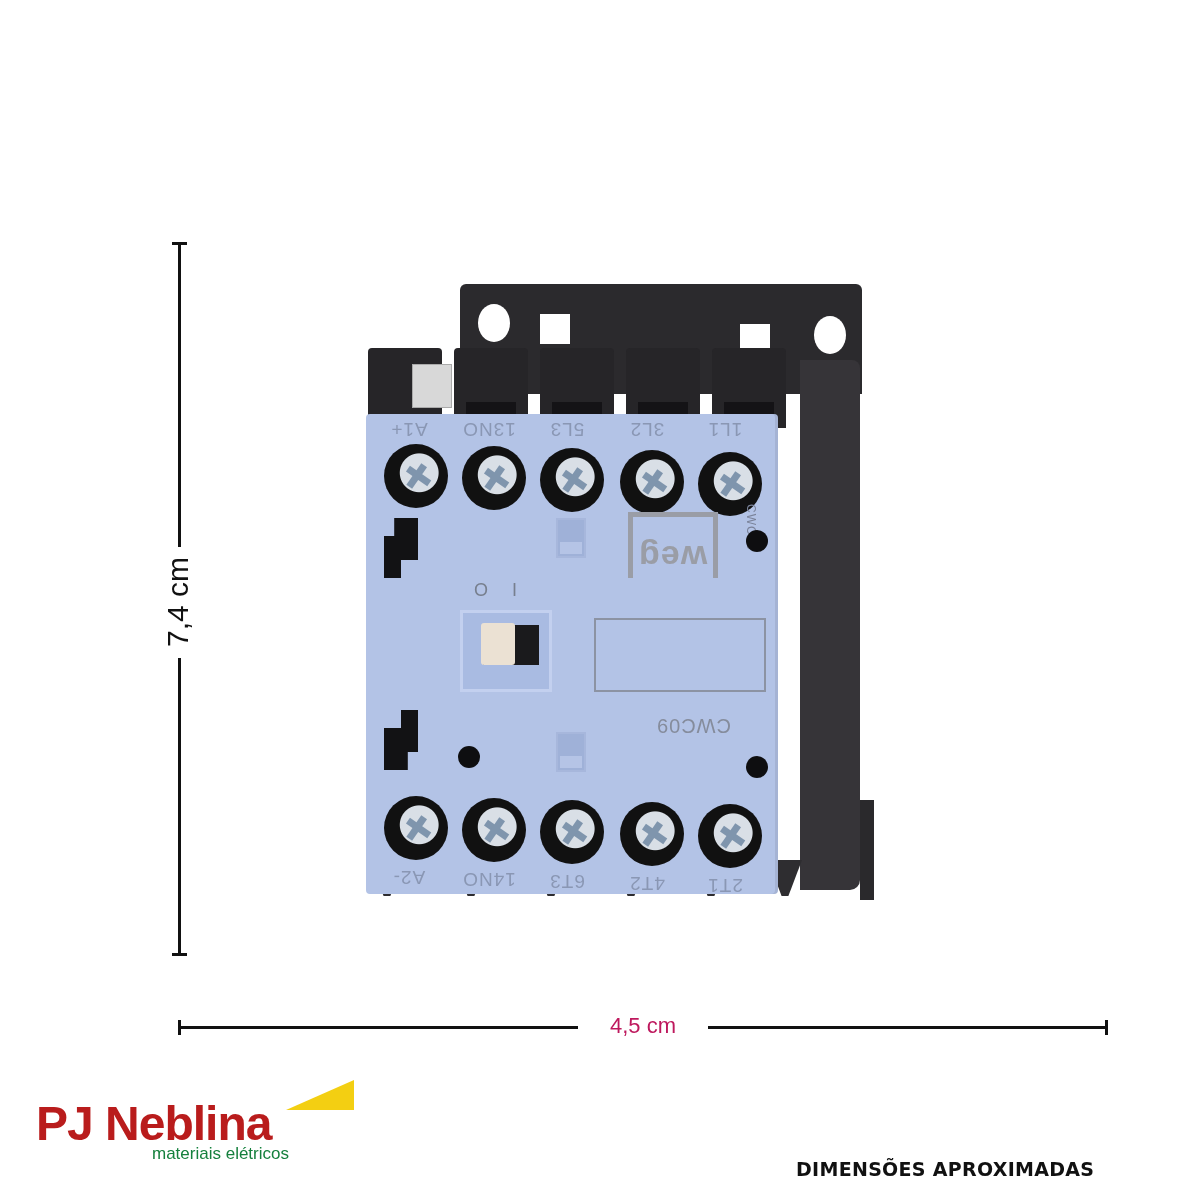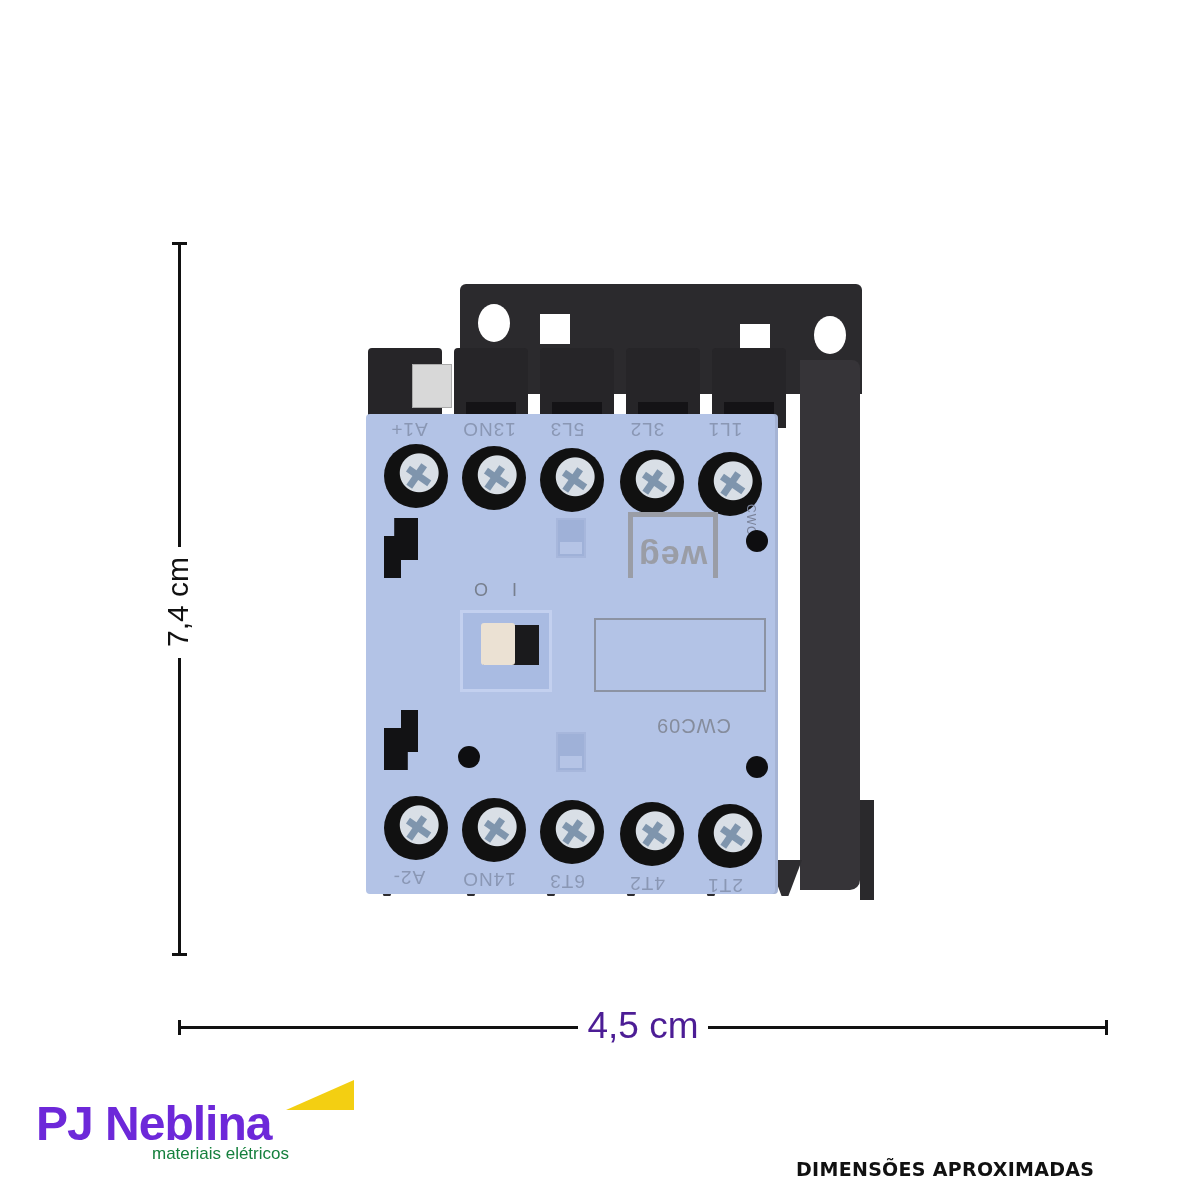--- a/index.html
+++ b/index.html
@@ -17,21 +17,21 @@
     .dim-v .label span {
       display: block; transform: rotate(-90deg); white-space: nowrap;
       font-family: "Liberation Sans", sans-serif; font-size: 30px; color: #111;
     }
 
     .dim-h { position: absolute; left: 178px; top: 1026px; width: 930px; height: 3px; }
     .dim-h .line { position: absolute; top: 0; height: 3px; background: #111; }
     .dim-h .cap { position: absolute; top: -6px; width: 3px; height: 15px; background: #111; }
     .dim-h .label {
       position: absolute; top: -18px; left: 403px; width: 124px; text-align: center;
-      font-family: "Liberation Sans", sans-serif; font-size: 37px; color: #4c1d95; line-height: 36px;
+      font-family: "Liberation Sans", sans-serif; font-size: 22px; color: #be185d; line-height: 36px;
     }
 
     
     .product { position: absolute; left: 360px; top: 280px; width: 510px; height: 640px; }
     .bracket { position: absolute; left: 100px; top: 4px; width: 402px; height: 110px; background: #2b2a2d; border-radius: 6px 6px 0 0; }
     .bracket .hole-round { position: absolute; width: 32px; height: 38px; background: #fff; border-radius: 50%; }
     .bracket .hole-sq { position: absolute; width: 30px; height: 30px; background: #fff; }
     .sidebody { position: absolute; left: 440px; top: 80px; width: 60px; height: 530px; background: #363438; border-radius: 0 8px 10px 0; }
     .sidebody .ridge { position: absolute; right: -14px; top: 440px; width: 14px; height: 100px; background: #2a292c; }
     .topblocks { position: absolute; left: 8px; top: 68px; width: 440px; height: 80px; }
@@ -68,21 +68,21 @@
 
     .brand-logo { position: absolute; left: 262px; top: 98px; width: 90px; height: 66px; border: 5px solid #9a9da6; border-bottom: none; display: flex; align-items: flex-end; justify-content: center; }
     .brand-logo span { transform: rotate(180deg); font-size: 34px; font-weight: bold; color: #9a9da6; letter-spacing: 1px; line-height: 40px; }
     .rating-box { position: absolute; left: 228px; top: 204px; width: 172px; height: 74px; border: 2px solid #8c93a3; }
     .model-label { position: absolute; left: 290px; top: 300px; font-size: 20px; color: #858c9c; transform: rotate(180deg); letter-spacing: 1px; }
     .model-side { position: absolute; left: 392px; top: 90px; font-size: 12px; color: #7a8299; transform: rotate(90deg); transform-origin: left top; letter-spacing: 1px; }
 
     
     .logo { position: absolute; left: 36px; top: 1078px; width: 290px; height: 90px; }
     .logo .wedge { position: absolute; left: 252px; top: 2px; width: 68px; height: 30px; background: #f3cf12; clip-path: polygon(0 100%, 100% 0, 100% 100%); left: 250px; }
-    .logo .name { position: absolute; left: 0; top: 18px; font-family: "Liberation Sans", sans-serif; font-weight: bold; font-size: 48px; color: #6d28d9; letter-spacing: -1px; line-height: 56px; }
+    .logo .name { position: absolute; left: 0; top: 18px; font-family: "Liberation Sans", sans-serif; font-weight: bold; font-size: 48px; color: #b91c1c; letter-spacing: -1px; line-height: 56px; }
     .logo .tag { position: absolute; left: 116px; top: 66px; font-size: 17px; color: #15803d; line-height: 20px; }
 
     .disclaimer { position: absolute; left: 796px; top: 1158px; font-family: "DejaVu Sans", sans-serif; font-weight: bold; font-size: 19px; color: #111; letter-spacing: 0.3px; }
   </style>
 </head>
 <body>
 
 <div class="dim-v">
   <div class="cap" style="top:0"></div>
   <div class="line" style="top:0;height:305px"></div>

